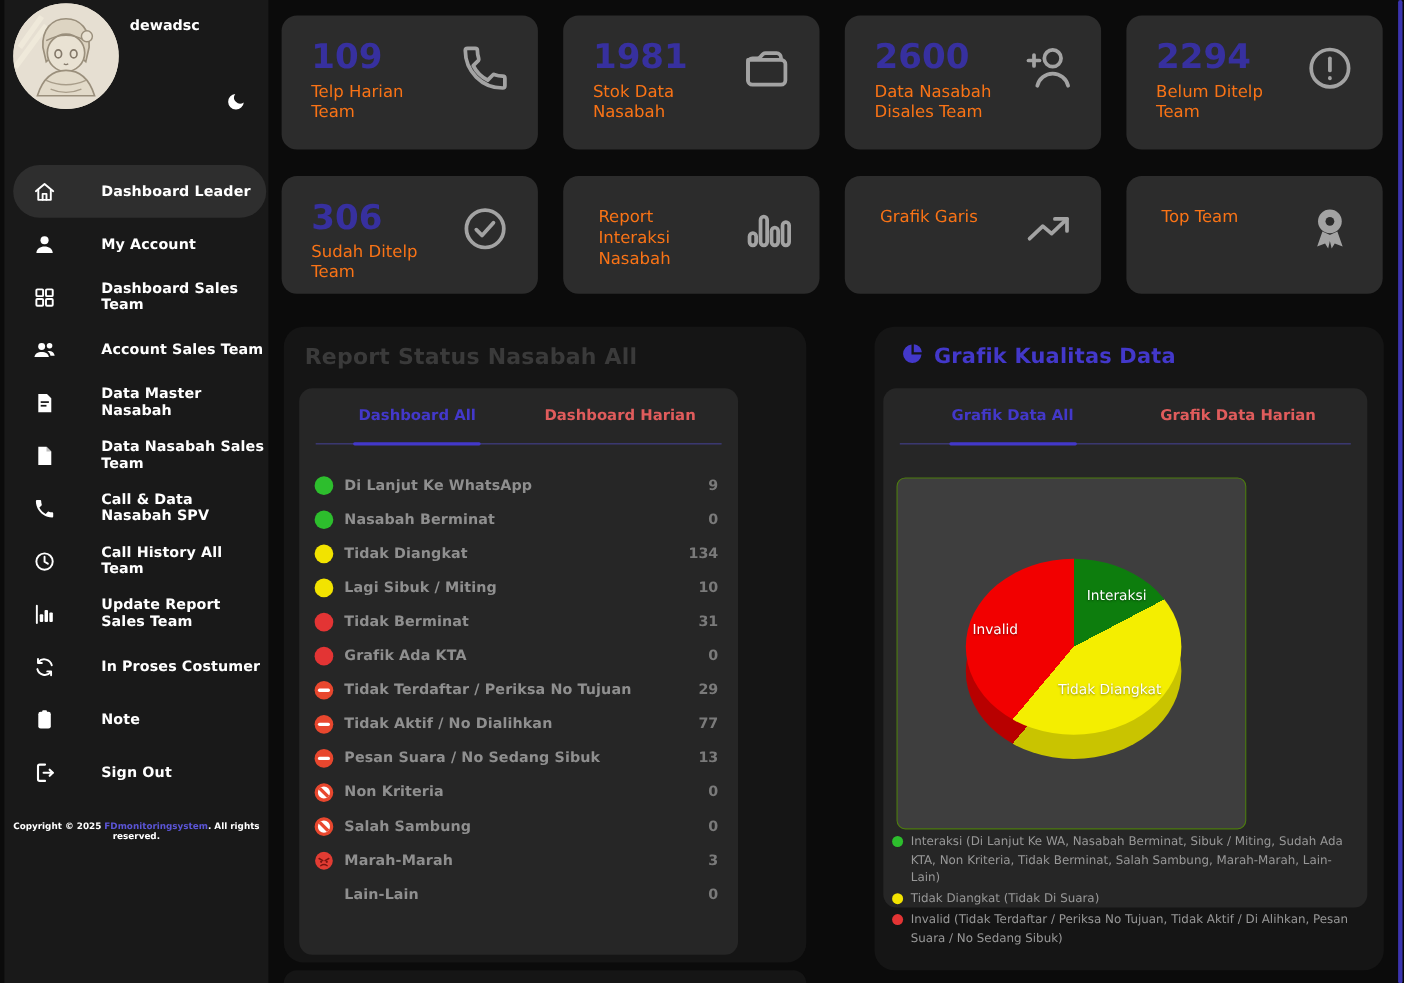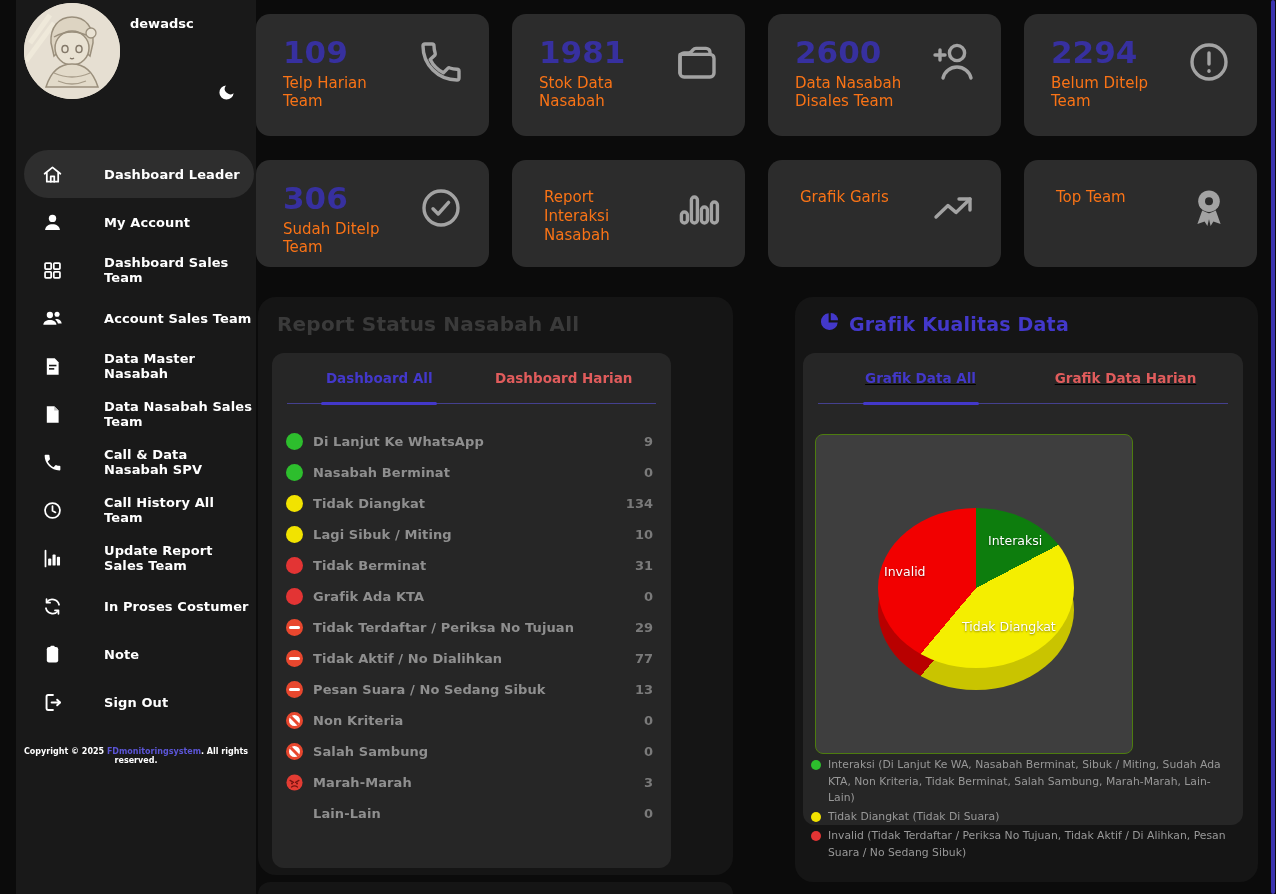--- a/index.html
+++ b/index.html
@@ -1,20 +1,20 @@
 <!DOCTYPE html>
 <html><head>
 <meta charset="utf-8">
 <style>
   html,body{margin:0;padding:0;background:#0b0b0b;}
   .page{position:relative;width:1276px;height:894px;background:#0b0b0b;overflow:hidden;
         font-family:"DejaVu Sans","Liberation Sans",sans-serif;}
 
   
-  .sidebar{position:absolute;left:16px;top:0;width:240px;height:894px;background:#191919;}
+  .sidebar{position:absolute;left:4px;top:0;width:240px;height:894px;background:#191919;}
   .avatar{position:absolute;left:8px;top:3px;width:96px;height:96px;border-radius:50%;overflow:hidden;background:#e6dfd2;}
   .avatar svg{display:block;width:100%;height:100%;}
   .username{position:absolute;left:114px;top:16px;color:#fff;font-size:13px;font-weight:600;}
   .moon-btn{position:absolute;left:198px;top:82px;width:24px;height:24px;background:none;border:none;padding:0;cursor:pointer;}
   .moon-btn svg{width:19px;height:19px;}
 
   .menu{position:absolute;left:0;top:150px;right:0;}
   .mitem{display:flex;align-items:center;height:48px;margin:0 2px 0 8px;padding-left:16px;gap:40px;
          color:#fff;cursor:pointer;border-radius:26px;}
   .mitem.active{background:#2e2e2e;}
@@ -40,21 +40,21 @@
   .panel{position:absolute;background:#151515;border-radius:18px;}
   .panel-left{left:258px;top:297px;width:475px;height:578px;}
   .panel-right{left:795px;top:297px;width:463px;height:585px;}
   .pl-title{padding:15px 0 0 19px;font-size:20px;font-weight:700;color:#3a3a3a;letter-spacing:.2px;}
   .pr-head{display:flex;align-items:center;gap:9px;padding:14px 0 0 24px;}
   .pr-head svg{width:21px;height:21px;}
   .pr-title{font-size:19px;font-weight:700;color:#4338ca;letter-spacing:.2px;}
 
   .tabcard{position:absolute;background:#262626;border-radius:12px;}
   .tc-left{left:14px;top:56px;width:399px;height:515px;}
-  .tc-right{left:8px;top:56px;width:440px;height:472px;text-decoration:underline;}
+  .tc-right{left:8px;top:56px;width:440px;height:472px;}
   .tabbar{display:flex;height:50px;margin:0 15px;border-bottom:1px solid #44408f;}
   .tab{flex:1;display:flex;align-items:center;justify-content:center;font-size:13.5px;font-weight:700;cursor:pointer;position:relative;}
   .tab.active{color:#4338ca;}
   .tab.active::after{content:"";position:absolute;left:50%;bottom:-2px;transform:translateX(-50%);
                      width:116px;height:3px;background:#4338ca;border-radius:2px;}
   .tab.inactive{color:#e05c5c;}
 
   
   .rows{padding:22px 18px 0 14px;}
   .rrow{display:flex;align-items:center;height:31px;}

